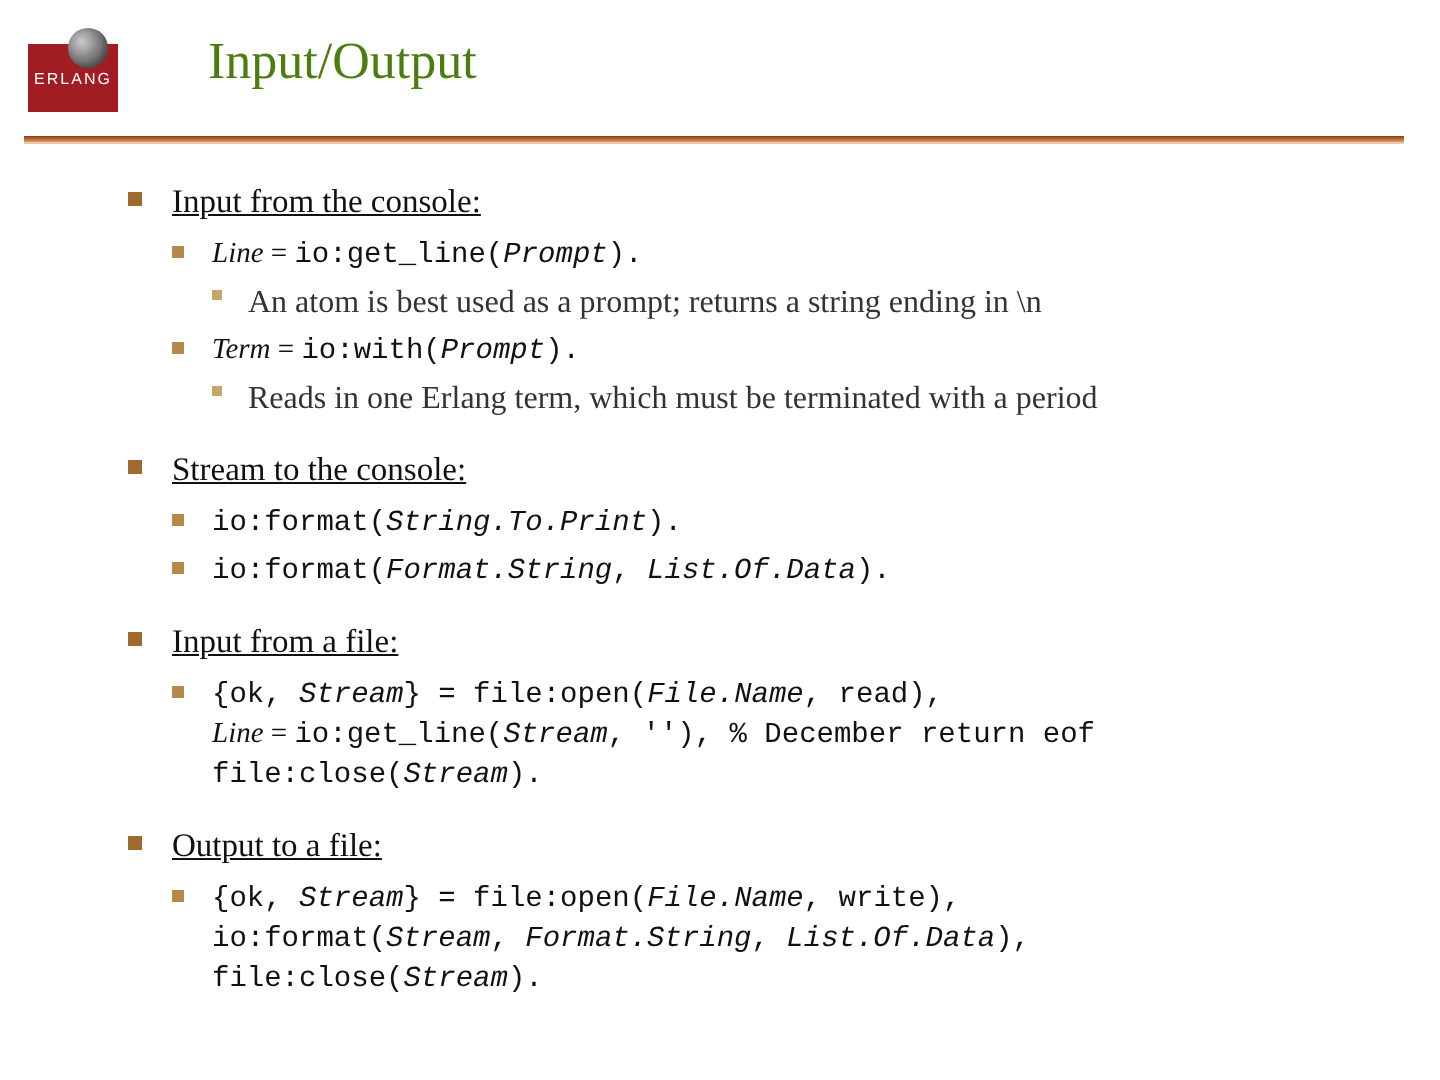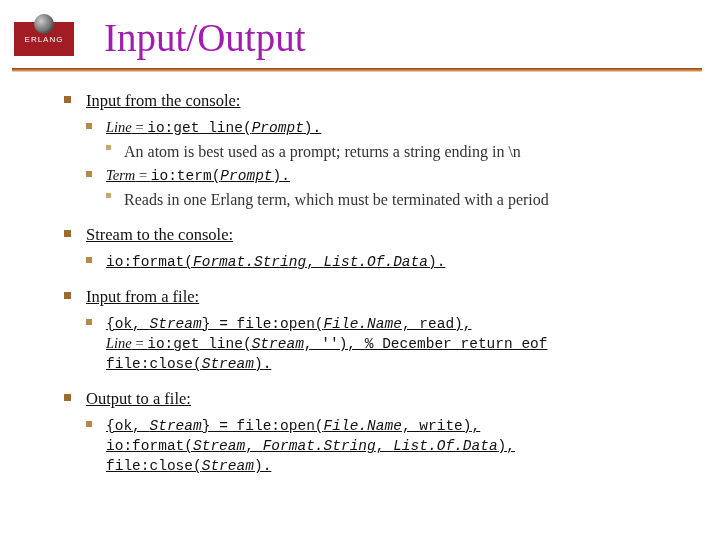--- a/index.html
+++ b/index.html
@@ -24,21 +24,21 @@
     padding-top: 18px;
   }
   .logo {
     position: absolute;
     left: 14px;
     top: 22px;
     width: 70px;
     height: 44px;
   }
   .logo .box {
-    width: 60px;
+    width: 45px;
     height: 34px;
     background: #a11d23;
     display: flex;
     align-items: center;
     justify-content: center;
     color: #fff;
     font-size: 8px;
     letter-spacing: 1px;
     font-family: Verdana, Arial, sans-serif;
     position: relative;
@@ -48,23 +48,23 @@
     width: 20px;
     height: 20px;
     border-radius: 50%;
     background: radial-gradient(circle at 35% 35%, #ccc 0%, #888 40%, #555 100%);
     top: -8px;
     left: 20px;
     box-shadow: inset -2px -2px 3px rgba(0,0,0,.3);
   }
   .title {
     margin-left: 104px;
-    font-size: 39px;
+    font-size: 26px;
     font-weight: 400;
-    color: #a21caf;
+    color: #4d7c0f;
     line-height: 1.0;
     padding-bottom: 4px;
   }
   .rule {
     position: absolute;
     left: 12px;
     right: 18px;
     top: 68px;
     height: 3px;
     background: linear-gradient(to bottom,#8a3e12 0%,#c2753b 60%,#d9a06e 100%);
@@ -102,21 +102,21 @@
   .l3 > li { position: relative; padding-left: 18px; font-size: 16px; margin-bottom: 3px; color:#333;}
   .l3 > li::before {
     content: "";
     position: absolute;
     left: 0; top: 4px;
     width: 5px; height: 5px;
     background: #c9a56a;
   }
   .ital { font-style: italic; }
   .code { font-family: "Courier New", monospace; margin-top: 13px; }
-  .mix span { white-space: pre-wrap; text-decoration: underline; }
+  .mix span { white-space: pre-wrap; }
 </style>
 </head>
 <body>
 <div class="slide">
 
   <div class="header">
     <div class="logo">
       <div class="box">
         <div class="circle"></div>
         <span>ERLANG</span>
@@ -131,30 +131,33 @@
         <li>
           <div class="l1-text">Input from the console:</div>
           <ul class="l2">
             <li>
               <div class="mix"><span class="ital">Line</span><span> = </span><span class="code">io:get_line(</span><span class="code ital">Prompt</span><span class="code">).</span></div>
               <ul class="l3">
                 <li>An atom is best used as a prompt; returns a string ending in \n</li>
               </ul>
             </li>
             <li>
-              <div class="mix"><span class="ital">Term</span><span> = </span><span class="code">io:term(</span><span class="code ital">Prompt</span><span class="code">).</span></div>
+              <div class="mix"><span class="ital">Term</span><span> = </span><span class="code">io:with(</span><span class="code ital">Prompt</span><span class="code">).</span></div>
               <ul class="l3">
                 <li>Reads in one Erlang term, which must be terminated with a period</li>
               </ul>
             </li>
           </ul>
         </li>
         <li>
           <div class="l1-text">Stream to the console:</div>
           <ul class="l2">
+            <li>
+              <div class="mix"><span class="code">io:format(</span><span class="code ital">String.To.Print</span><span class="code">).</span></div>
+            </li>
             <li>
               <div class="mix"><span class="code">io:format(</span><span class="code ital">Format.String</span><span class="code">, </span><span class="code ital">List.Of.Data</span><span class="code">).</span></div>
             </li>
           </ul>
         </li>
         <li>
           <div class="l1-text">Input from a file:</div>
           <ul class="l2">
             <li>
               <div class="mix"><span class="code">{ok, </span><span class="code ital">Stream</span><span class="code">} = file:open(</span><span class="code ital">File.Name</span><span class="code">, read),

